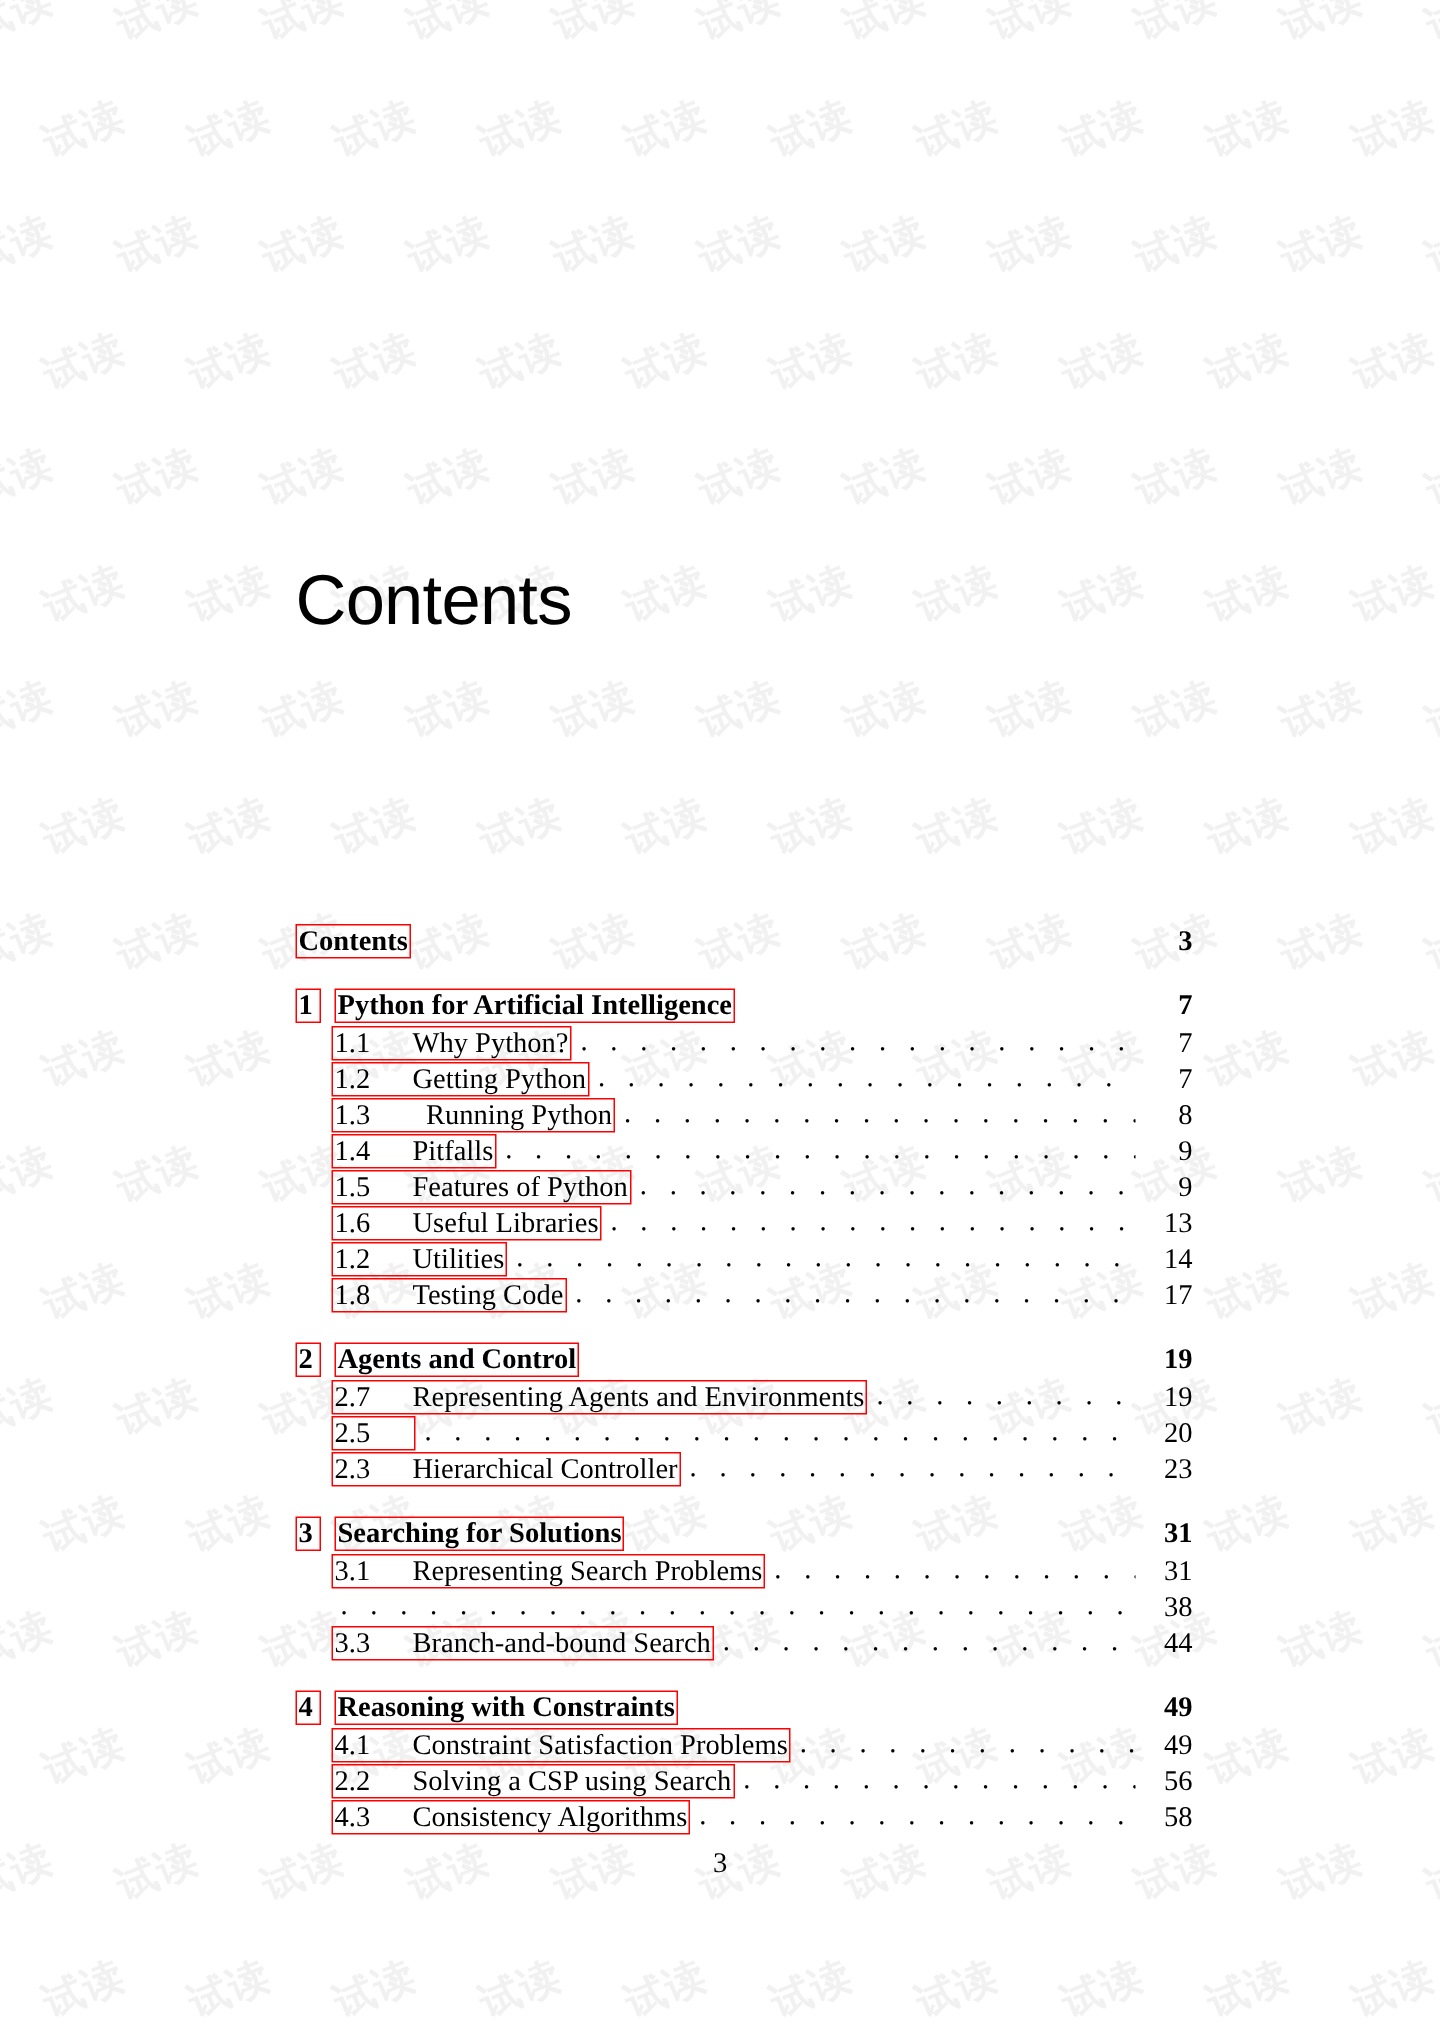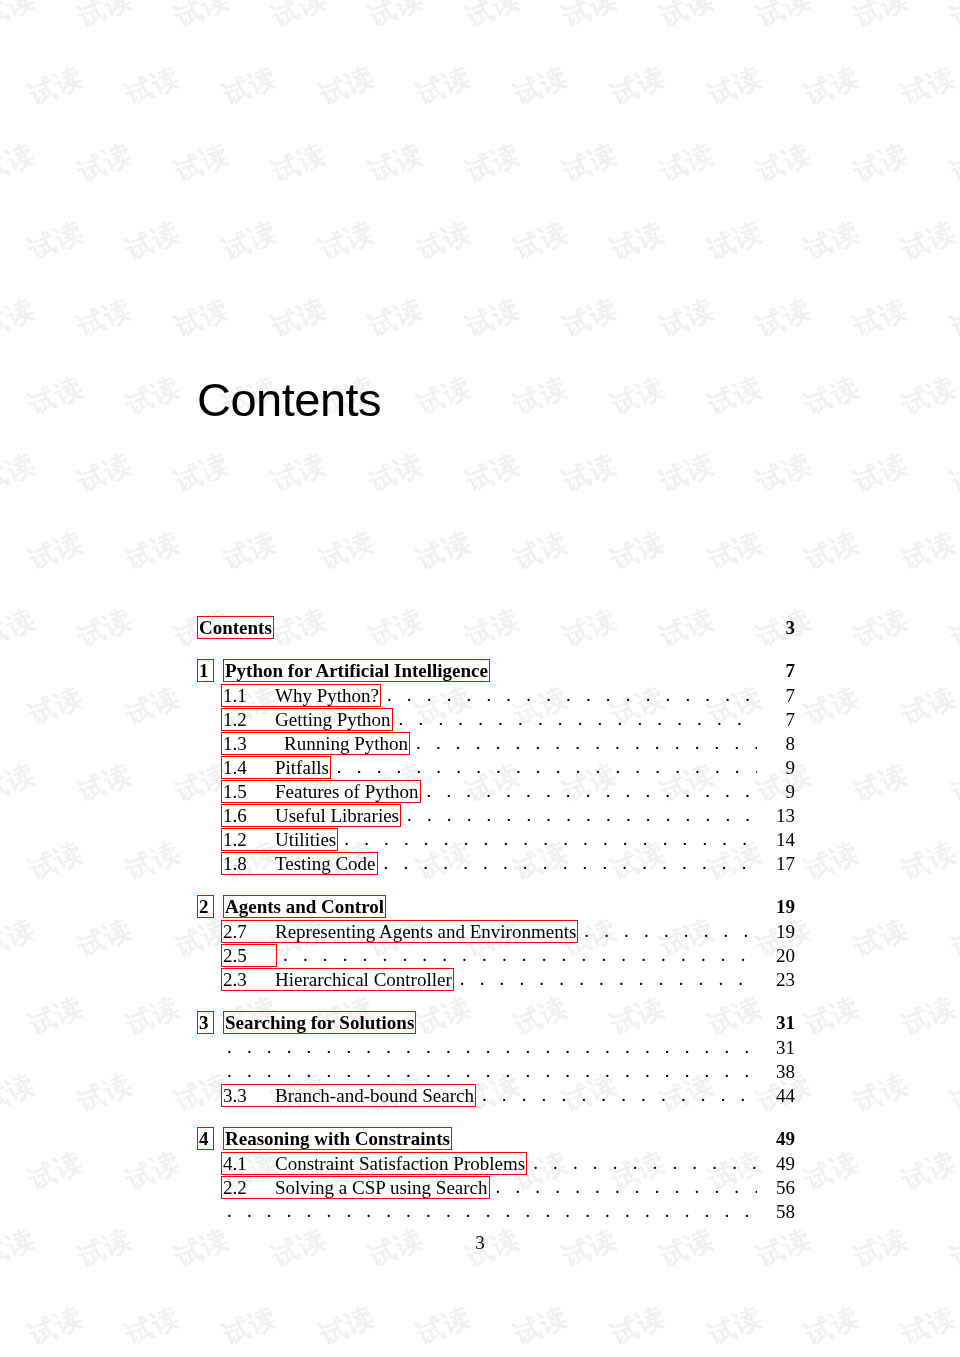--- a/index.html
+++ b/index.html
@@ -463,20 +463,24 @@
         <span class="leader">. . . . . . . . . . . . . . . . . . . . . . . . . . . . . . . . . . . . . . . . . . . . . . . . . . . . . . .</span>
         <span class="pageno">23</span>
       </div>
       <div class="toc-row chapter gap-before">
         <span class="linkbox num-box">3</span>
         <span class="linkbox title-text chapter-title-box">Searching for Solutions</span>
         <span class="leader"></span>
         <span class="pageno">31</span>
       </div>
       <div class="toc-row section">
+        <span class="linkbox sec-linkbox">
+          <span class="sec-num">3.1</span>
+          <span class="title-text">Representing Search Problems</span>
+        </span>
         <span class="leader">. . . . . . . . . . . . . . . . . . . . . . . . . . . . . . . . . . . . . . . . . . . . . . . . . . . . . . .</span>
         <span class="pageno">31</span>
       </div>
       <div class="toc-row section">
         <span class="leader">. . . . . . . . . . . . . . . . . . . . . . . . . . . . . . . . . . . . . . . . . . . . . . . . . . . . . . .</span>
         <span class="pageno">38</span>
       </div>
       <div class="toc-row section">
         <span class="linkbox sec-linkbox">
           <span class="sec-num">3.3</span>
@@ -501,20 +505,24 @@
       </div>
       <div class="toc-row section">
         <span class="linkbox sec-linkbox">
           <span class="sec-num">2.2</span>
           <span class="title-text">Solving a CSP using Search</span>
         </span>
         <span class="leader">. . . . . . . . . . . . . . . . . . . . . . . . . . . . . . . . . . . . . . . . . . . . . . . . . . . . . . .</span>
         <span class="pageno">56</span>
       </div>
       <div class="toc-row section">
+        <span class="linkbox sec-linkbox">
+          <span class="sec-num">4.3</span>
+          <span class="title-text">Consistency Algorithms</span>
+        </span>
         <span class="leader">. . . . . . . . . . . . . . . . . . . . . . . . . . . . . . . . . . . . . . . . . . . . . . . . . . . . . . .</span>
         <span class="pageno">58</span>
       </div>
     </div>
 
   <div id="folio">3</div>
 
 </div>
 
 </body></html>

